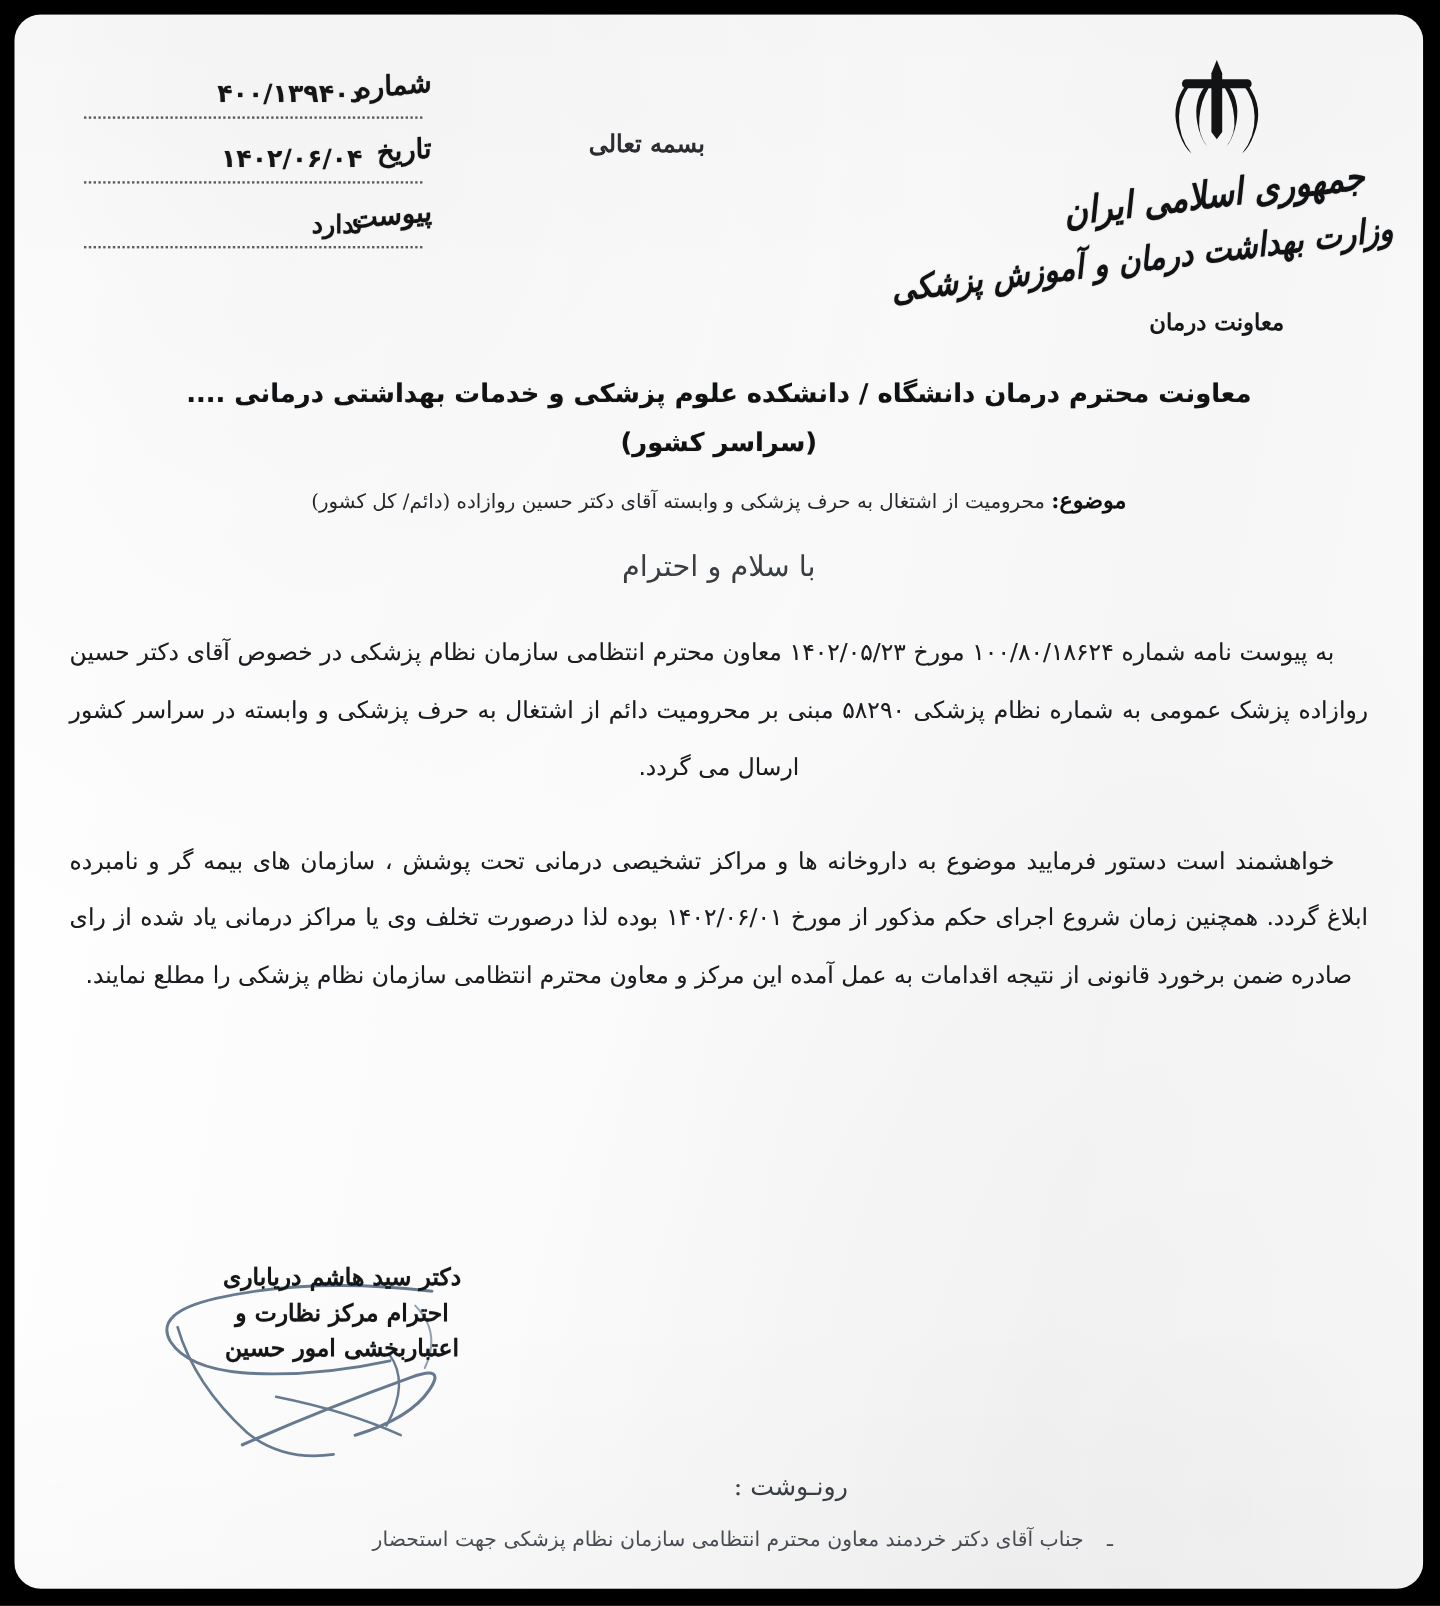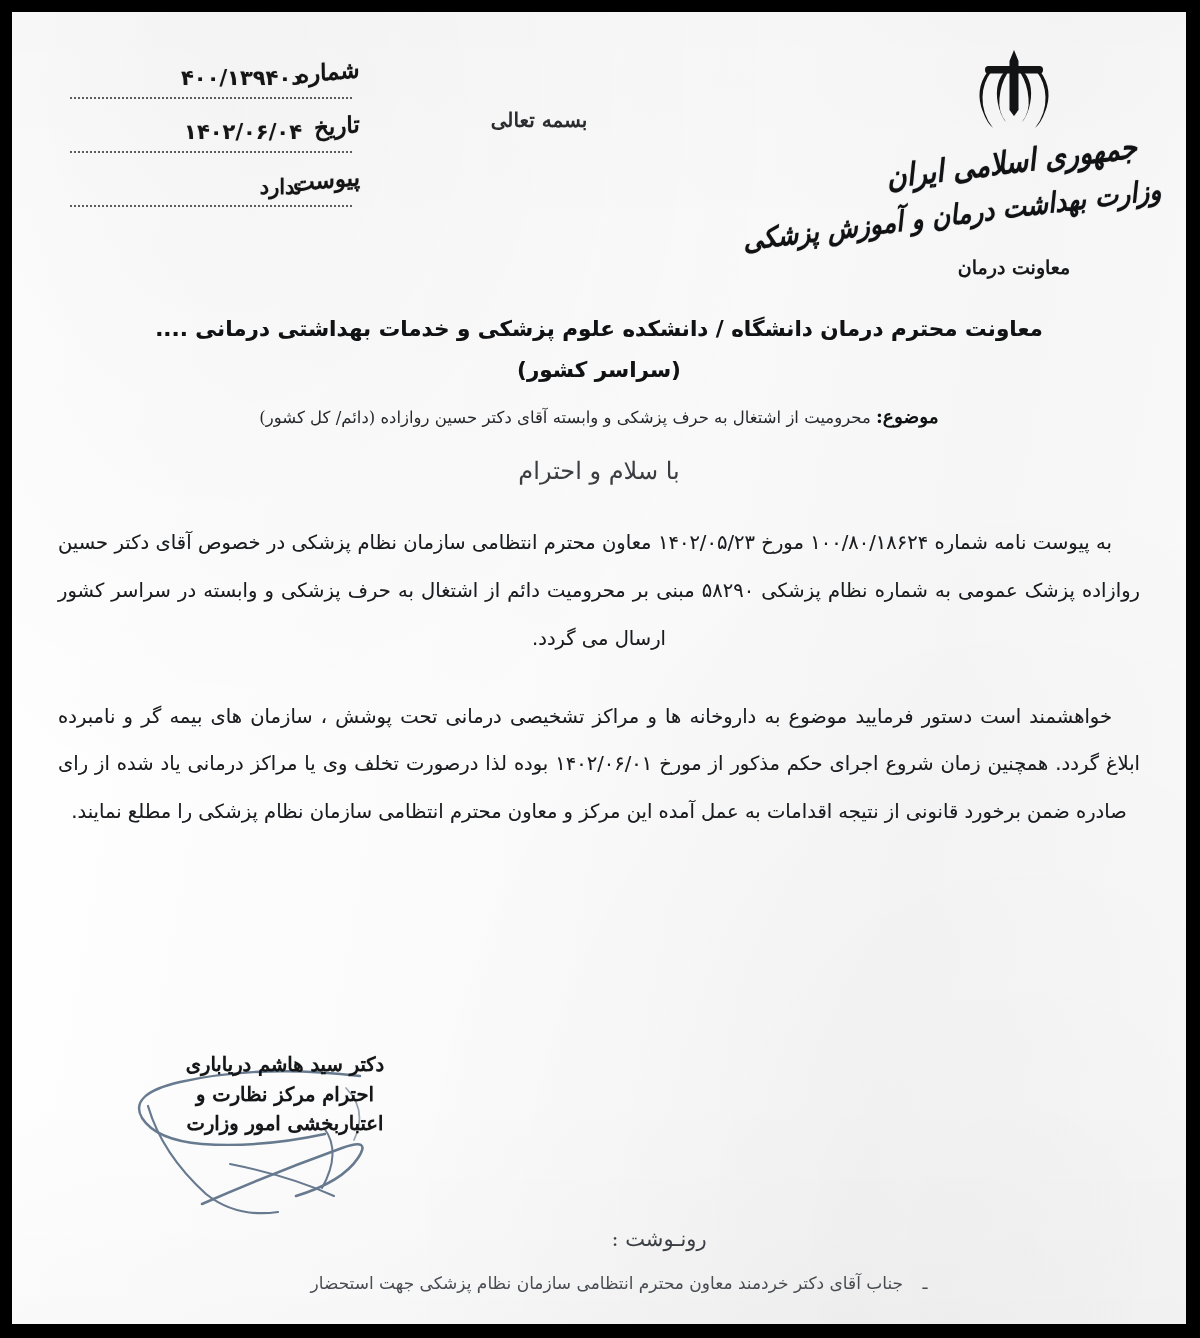--- a/index.html
+++ b/index.html
@@ -28,20 +28,21 @@
   
   .paper {
     position: relative;
     width: 100%;
     height: 100%;
     background: #fdfdfd;
     background-image:
       linear-gradient(100deg, #ffffff 0%, #fbfbfb 40%, #f6f6f6 75%, #fafafa 100%);
     box-sizing: border-box;
     overflow: hidden;
+    border-radius: 22px;
   }
 
   
   .scan-tint {
     position: absolute;
     inset: 0;
     pointer-events: none;
     background:
       radial-gradient(ellipse at 18% 6%, rgba(0,0,0,0.030) 0%, rgba(0,0,0,0) 42%),
       radial-gradient(ellipse at 86% 95%, rgba(0,0,0,0.028) 0%, rgba(0,0,0,0) 45%),
@@ -361,21 +362,21 @@
             <path d="M120 128 Q180 140 224 160" stroke-width="2.0"></path>
             <path d="M214 92 Q232 116 212 152" stroke-width="2.0"></path>
             <path d="M236 52 Q258 74 244 104" stroke-width="1.7" opacity="0.7"></path>
           </g>
         </svg>
       </span>
 
       <div class="sig-text">
         <div>دکتر سید هاشم دریاباری</div>
         <div>احترام مرکز نظارت و</div>
-        <div>اعتباربخشی امور وزارت</div>
+        <div>اعتباربخشی امور حسین</div>
       </div>
 
     </div>
 
     <div class="cc-block">
       <div class="cc-title">رونـوشت :</div>
       <div class="cc-item">
         <span class="cc-dash">ـ</span>
         <span>جناب آقای دکتر خردمند معاون محترم انتظامی سازمان نظام پزشکی  جهت استحضار</span>
       </div>

